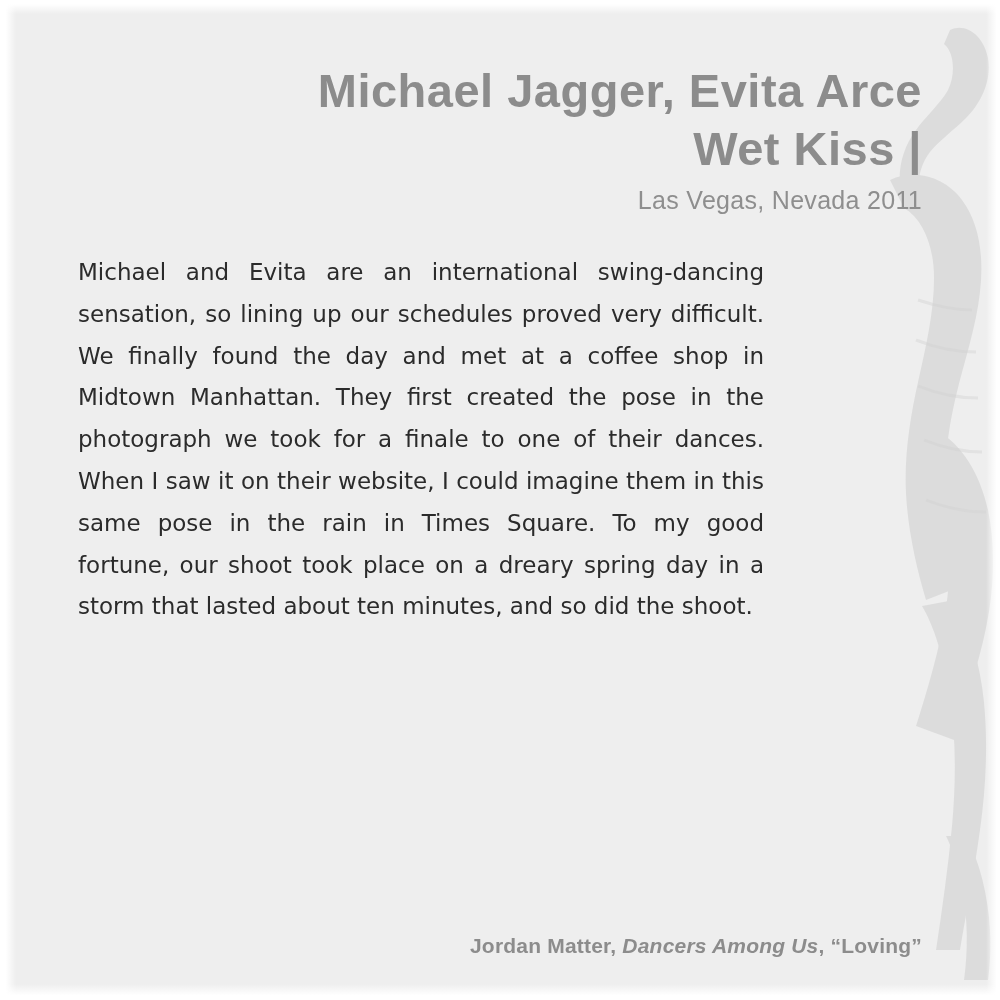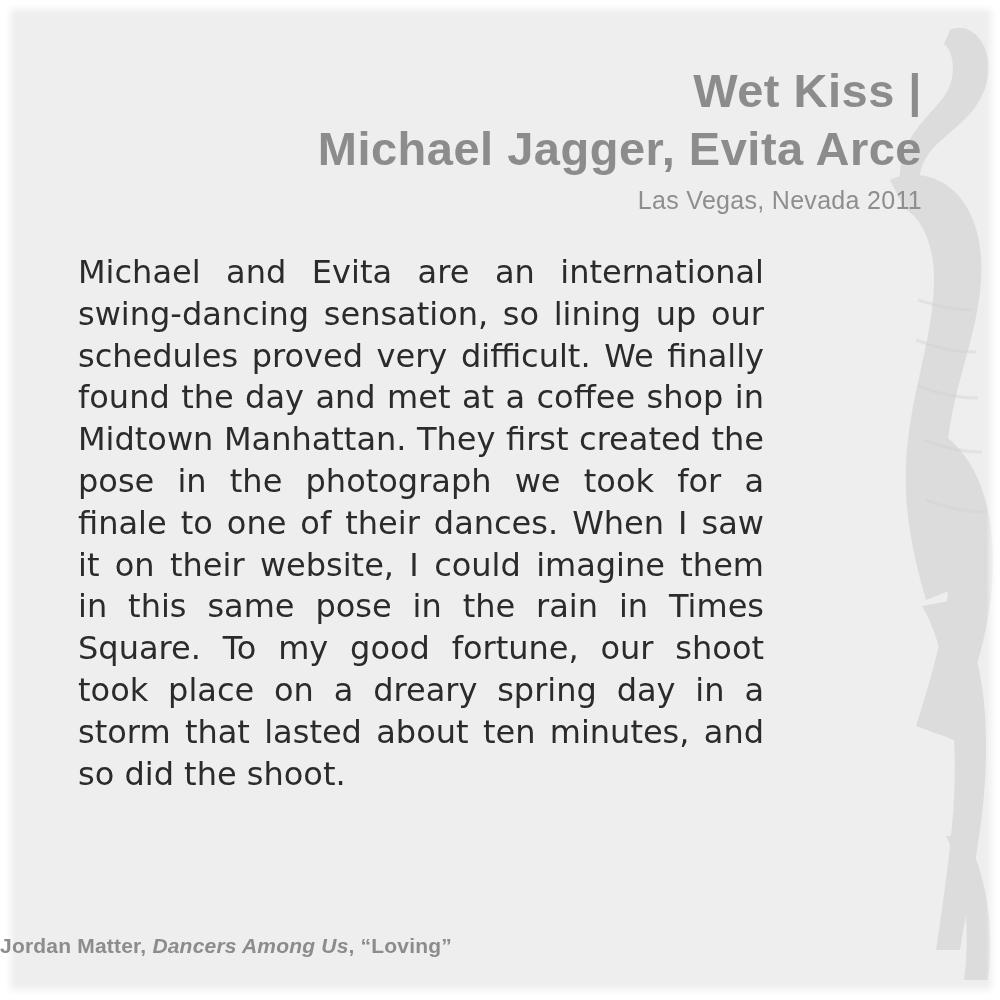--- a/index.html
+++ b/index.html
@@ -81,36 +81,36 @@
     color: #8e8e8e;
     letter-spacing: 0.3px;
   }
 
   .body-text {
     position: absolute;
     left: 78px;
     top: 252px;
     width: 686px;
     font-family: "DejaVu Sans", sans-serif;
-    font-size: 32px;
+    font-size: 23px;
     line-height: 41.8px;
     color: #2b2b2b;
     text-align: justify;
     text-justify: inter-word;
   }
   .body-text p {
     margin: 0;
   }
 
   .credit {
     position: absolute;
     left: 0;
     right: 78px;
     bottom: 42px;
-    text-align: left;
+    text-align: right;
     font-size: 21px;
     font-weight: bold;
     color: #8c8c8c;
     letter-spacing: 0.2px;
   }
   .credit .book {
     font-style: italic;
   }
 </style>
 </head>
@@ -149,22 +149,22 @@
       </g>
     </svg>
   </div>
 
   <div class="page-edge-left"></div>
   <div class="page-edge-top"></div>
   <div class="page-edge-right"></div>
   <div class="page-edge-bottom"></div>
 
   <div class="title-block">
+    <div class="title-line">Michael Jagger, Evita Arce</div>
     <div class="title-line">Wet Kiss |</div>
-    <div class="title-line">Michael Jagger, Evita Arce</div>
     <div class="subtitle-line">Las Vegas, Nevada  2011</div>
   </div>
 
   <div class="body-text">
     <p>Michael and Evita are an international swing-dancing sensation, so lining up our schedules proved very difficult. We finally found the day and met at a coffee shop in Midtown Manhattan. They first created the pose in the  photograph we took for a finale to one of their dances. When I saw it on their website, I could imagine them in this same pose in the rain in Times Square.  To my good fortune, our shoot took place on a dreary spring day in a storm that lasted about ten minutes, and so did the shoot.</p>
   </div>
 
   <div class="credit">
     <span>Jordan Matter, </span><span class="book">Dancers Among Us</span><span>, “Loving”</span>
   </div>

